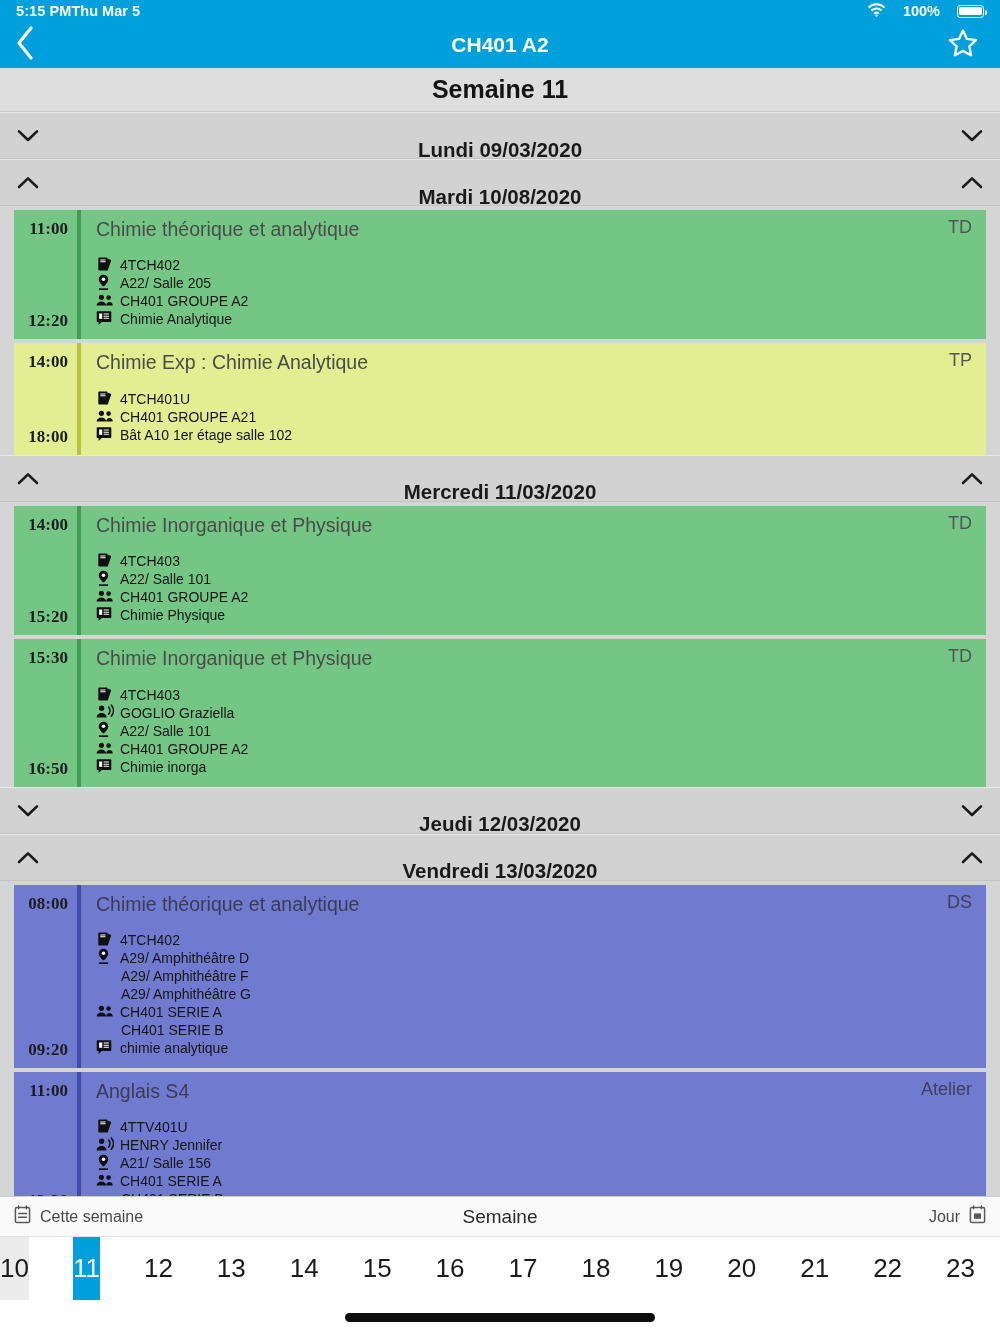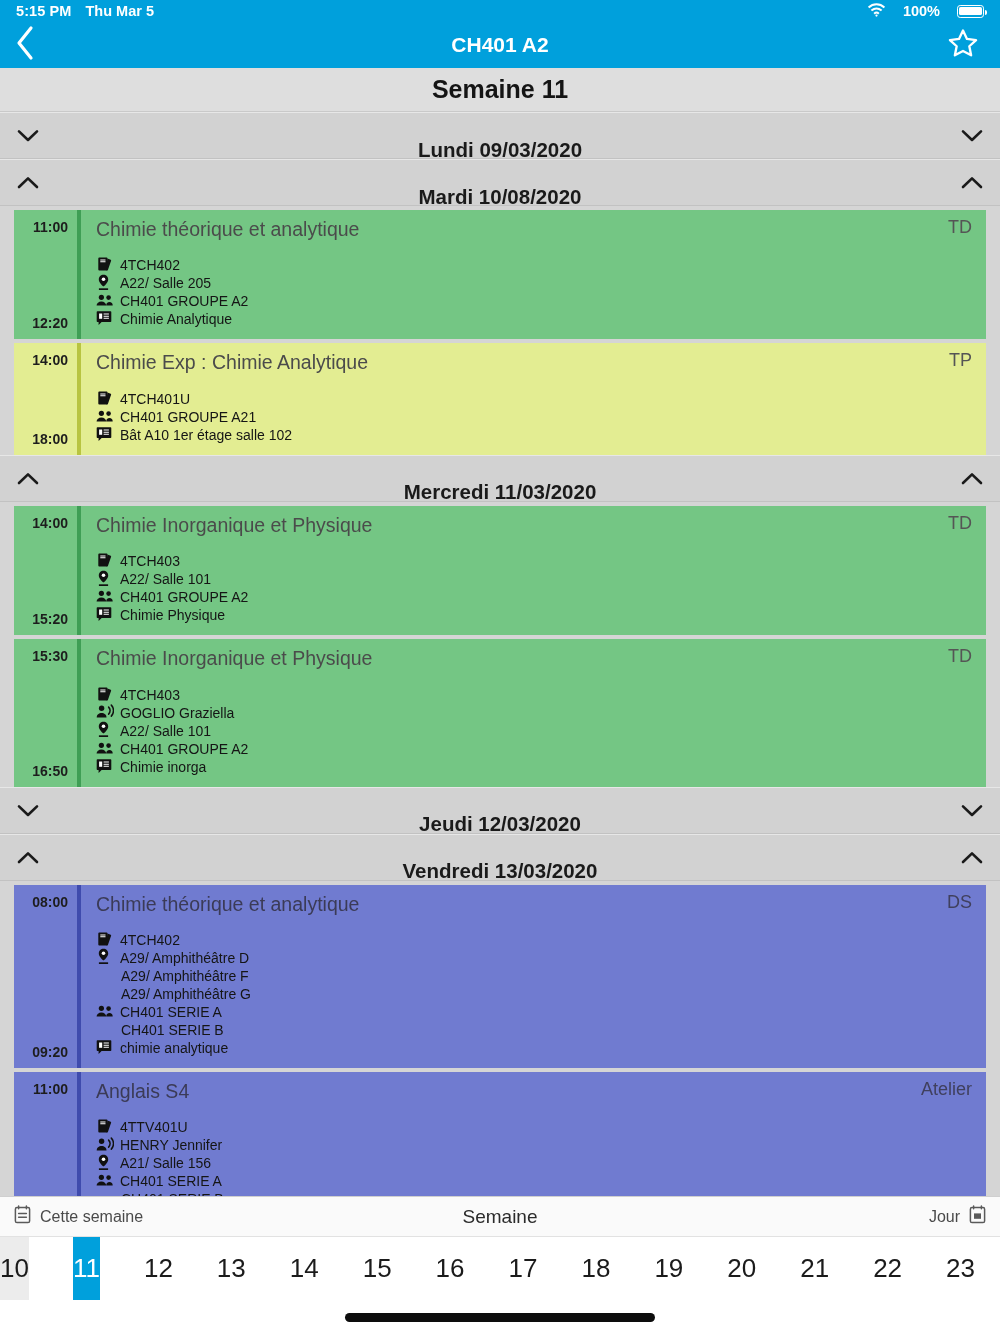--- a/index.html
+++ b/index.html
@@ -11,21 +11,21 @@
   }
   #app { width: 1000px; height: 1334px; position: relative; display: flex; flex-direction: column; }
 
   
   .statusbar {
     height: 22px; background: #00a0dc; color: #ffffff;
     display: flex; align-items: center; padding: 0 16px;
     font-size: 14.5px; flex: none;
   }
   .sb-time { font-weight: 600; letter-spacing: .1px; }
-  .sb-date { margin-left: 14px; font-weight: 600; }
+  .sb-date { font-weight: 600; }
   .sb-right { margin-left: auto; display: flex; align-items: center; gap: 17px; }
   .sb-pct { font-weight: 600; font-size: 14.5px; }
   .wifi { display:block; }
   .batt {
     width: 27px; height: 13px; border: 1.6px solid #ffffff; border-radius: 3.2px;
     position: relative; display:flex; align-items:center; padding: 1.4px;
   }
   .batt::after {
     content:""; position:absolute; right:-4px; top: 4px;
     width: 2.4px; height: 5px; background: #ffffff; border-radius: 0 2px 2px 0;
@@ -69,21 +69,21 @@
   .chev-svg { display:block; }
 
   
   .evt { position: relative; margin: 4px 14px 0 14px; padding: 0; overflow: hidden; }
   .evt.green  { background: #74c684; }
   .evt.yellow { background: #e3ed92; }
   .evt.purple { background: #707bd0; }
   .evt-row { display: flex; }
   .evt-times {
     width: 54px; flex: none; position: relative;
-    font-size: 14px; font-weight: 700; color: #1d1d1d;
+    font-size: 17px; font-weight: 700; color: #1d1d1d; font-family: Liberation Serif, serif;
   }
   .evt-times .t-start { position: absolute; top: 9px;  right: 0; }
   .evt-times .t-end   { position: absolute; bottom: 8px; right: 0; }
   .evt-bar { width: 4px; flex: none; margin: 0 0 0 9px; }
   .evt.green  .evt-bar { background: #3f9e55; }
   .evt.yellow .evt-bar { background: #b8c441; }
   .evt.purple .evt-bar { background: #3f4bad; }
   .evt-main { flex: 1 1 auto; padding: 0 14px 10px 15px; min-width: 0; }
   .evt-head { display: flex; align-items: flex-start; padding-top: 7px; }
   .evt-name { font-size: 19.5px; color: #4b4b4b; line-height: 1.25; }

